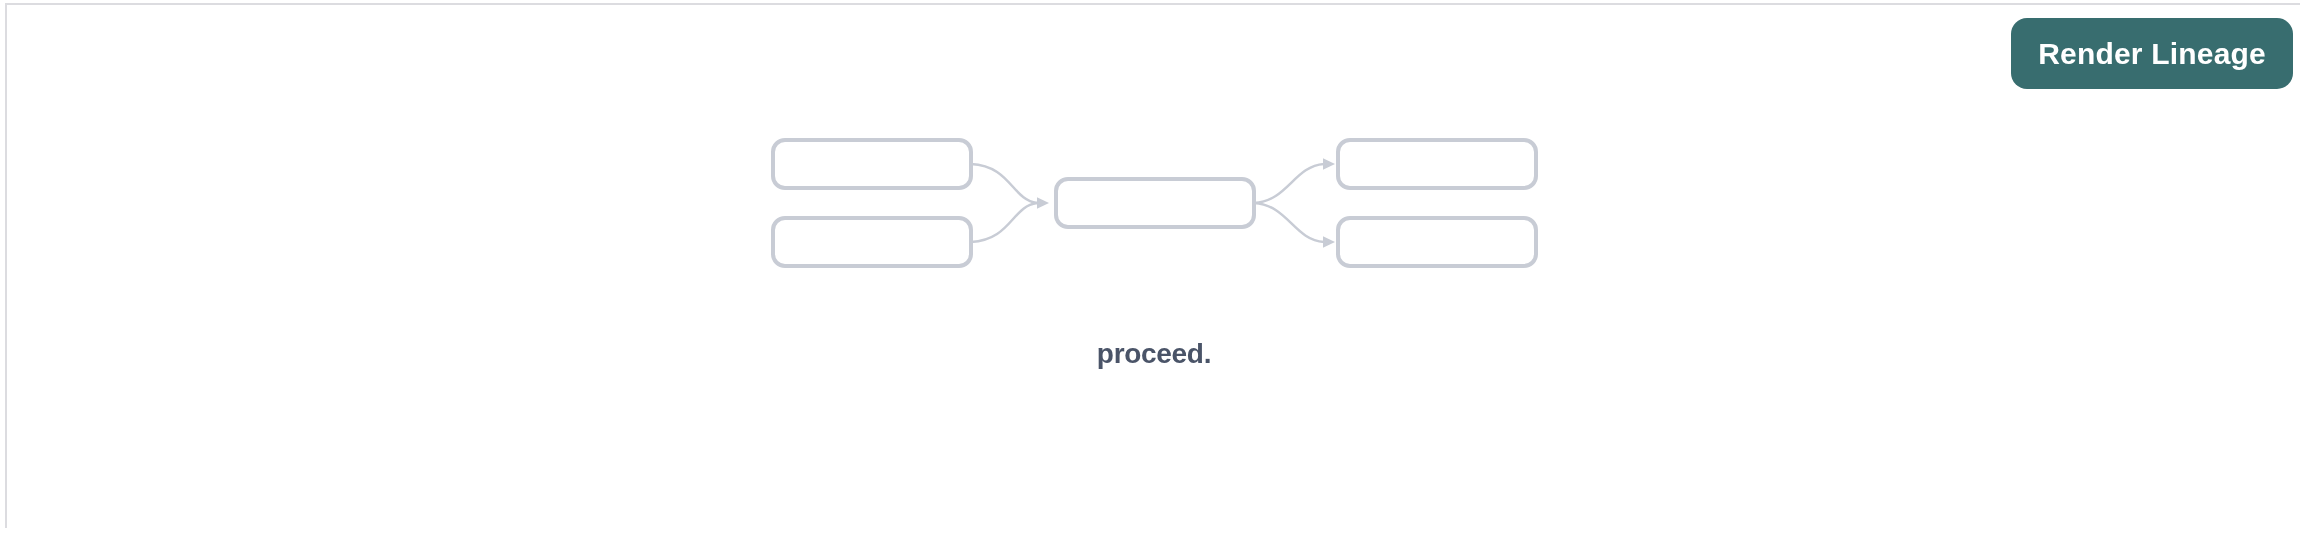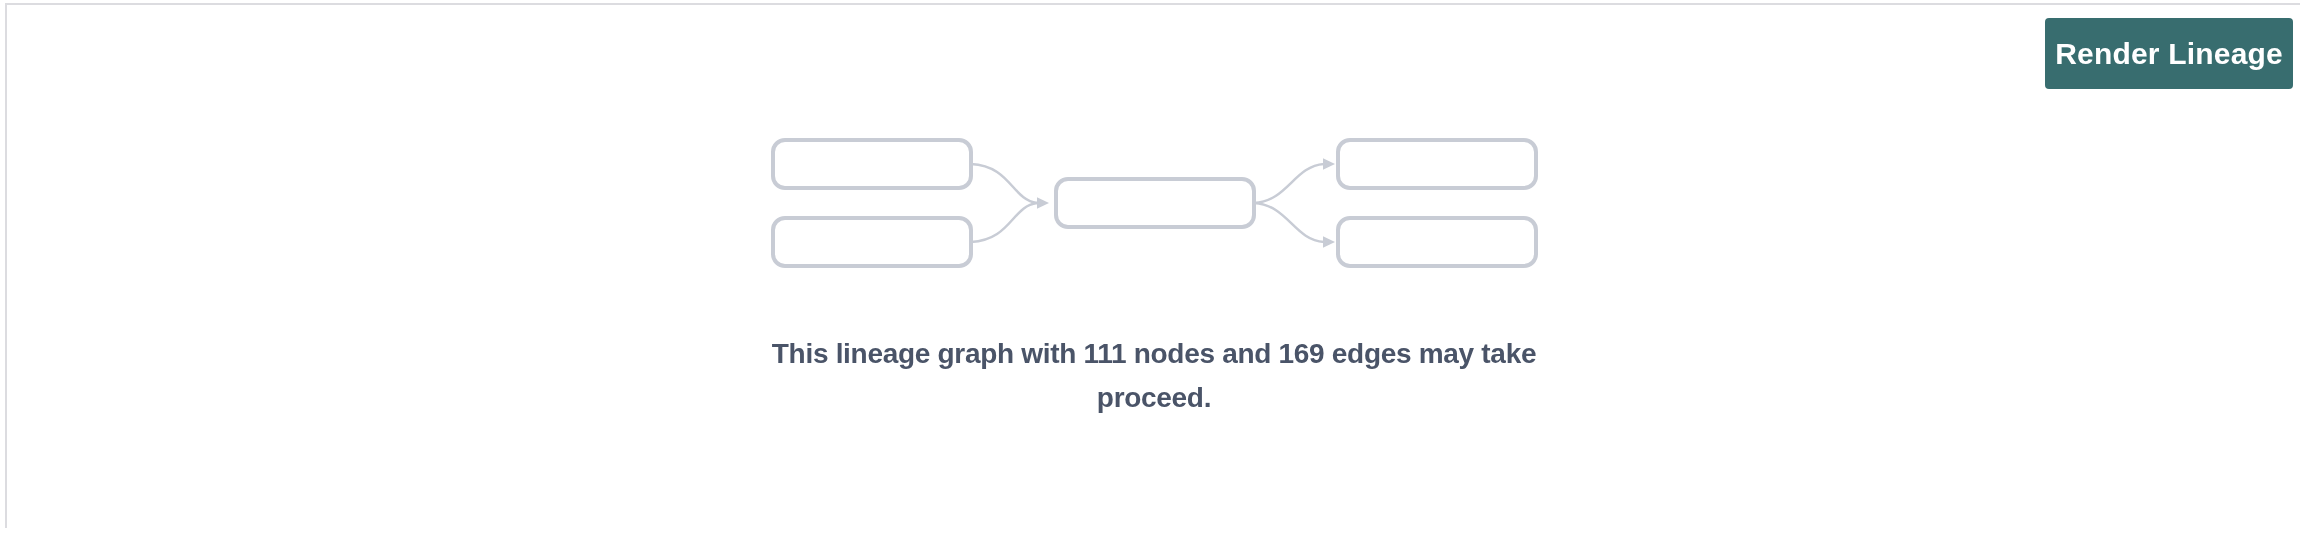--- a/index.html
+++ b/index.html
@@ -26,25 +26,25 @@
     height: 525px;
     border-top: 2px solid var(--panel-border);
     border-left: 2px solid var(--panel-border);
     background: #ffffff;
   }
   .render-btn {
     position: absolute;
     top: 18px;
     right: 15px;
     height: 71px;
-    padding: 0 10px;
+    padding: 0 27px;
     background: var(--accent-teal);
     color: var(--button-text);
     border: none;
-    border-radius: 4px;
+    border-radius: 16px;
     font-family: "Liberation Sans", sans-serif;
     font-size: 30px;
     font-weight: 700;
     letter-spacing: 0.2px;
     cursor: pointer;
     display: flex;
     align-items: center;
     justify-content: center;
   }
   .empty-state {
@@ -105,17 +105,16 @@
     <polygon class="arrowhead" points="571,110 559,104.2 559,115.8"></polygon>
 
     <rect class="node-rect" x="9" y="8" width="198" height="48" rx="12"></rect>
     <rect class="node-rect" x="9" y="86" width="198" height="48" rx="12"></rect>
     <rect class="node-rect" x="292" y="47" width="198" height="48" rx="12"></rect>
     <rect class="node-rect" x="574" y="8" width="198" height="48" rx="12"></rect>
     <rect class="node-rect" x="574" y="86" width="198" height="48" rx="12"></rect>
   </svg>
 
   <div class="message">
-    <div class="message-line">This lineage graph with 111 nodes and 169 edges may take</div>
     <div class="message-line">proceed.</div>
   </div>
 
 </div>
 
 </body></html>

